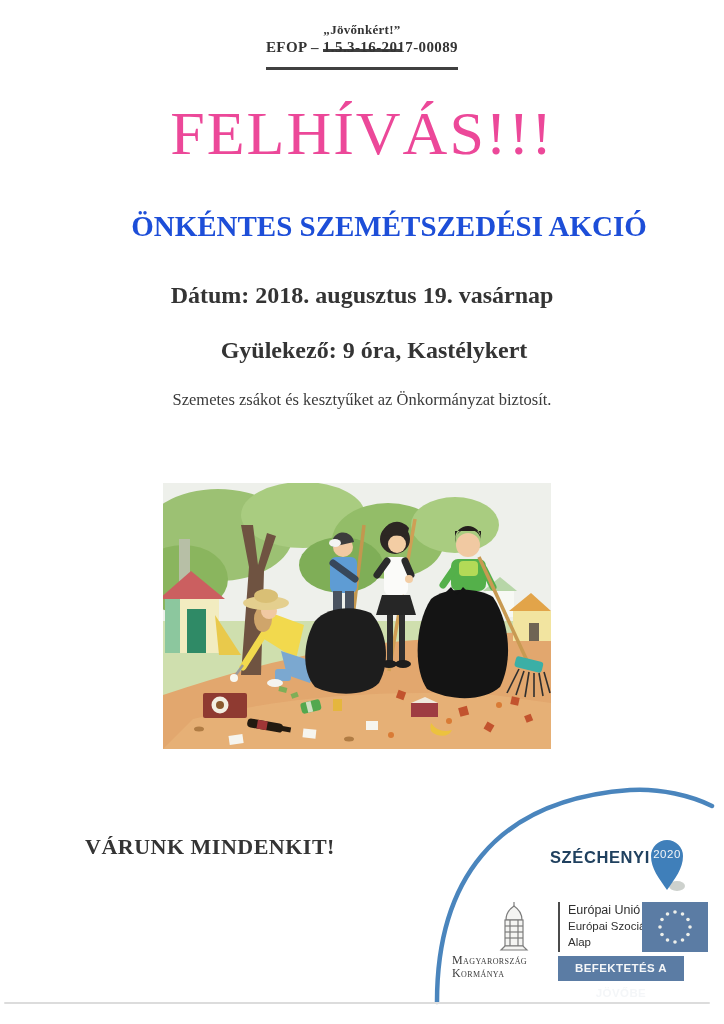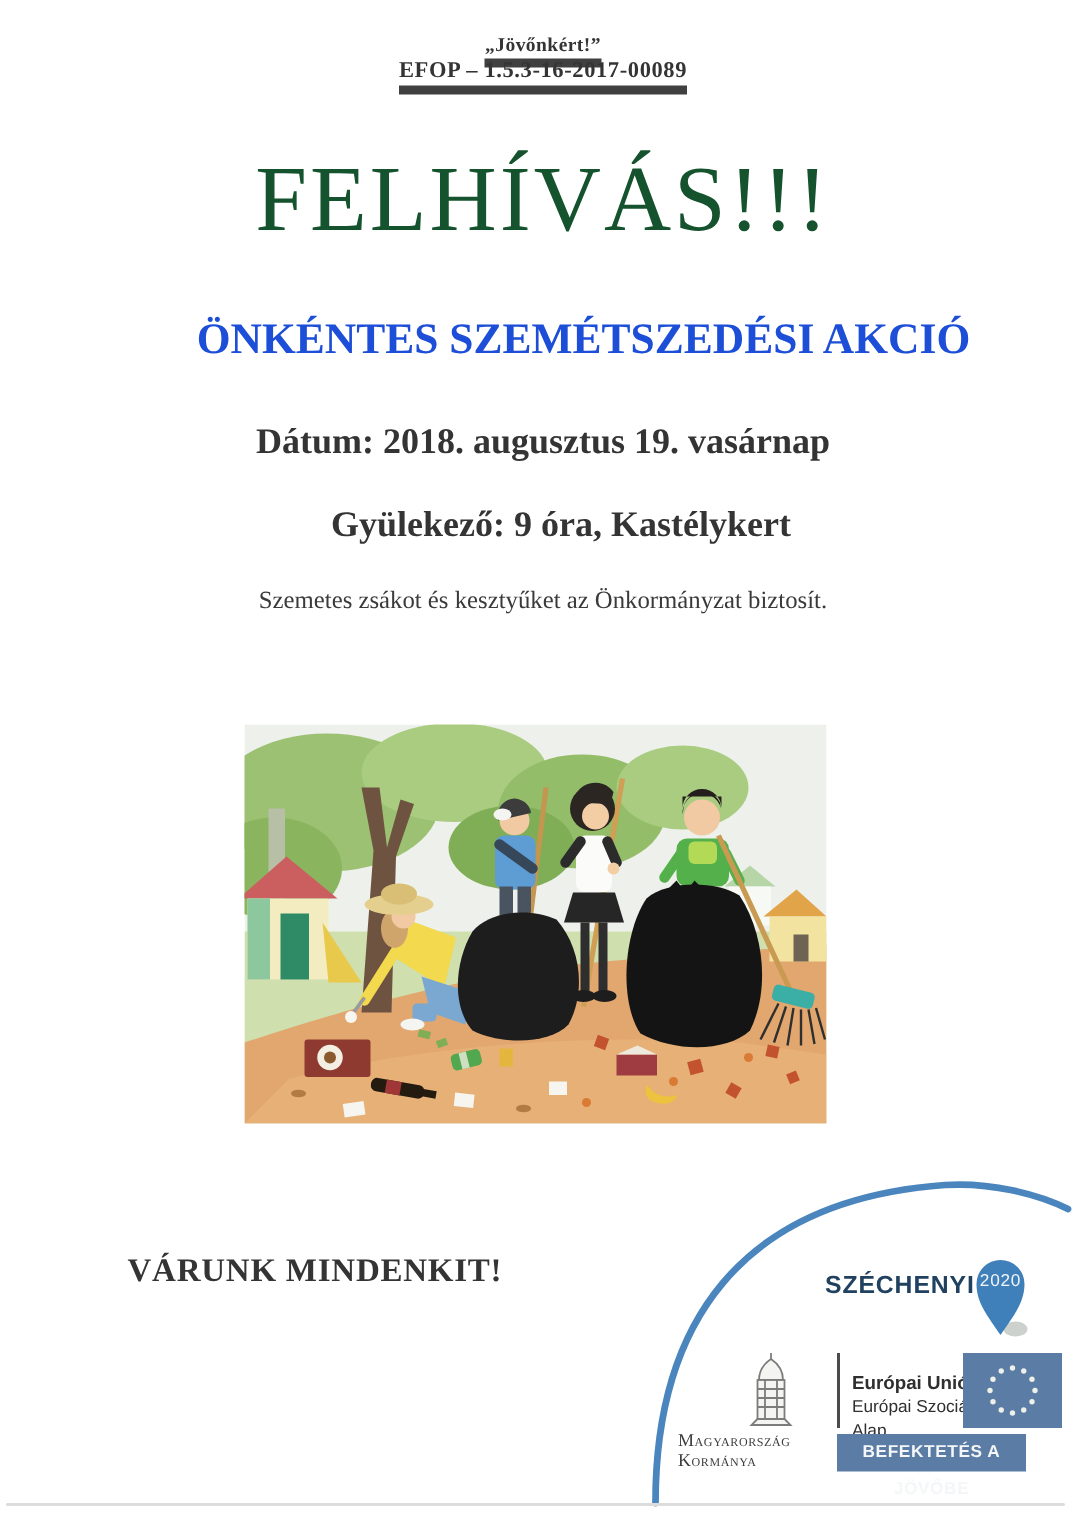--- a/index.html
+++ b/index.html
@@ -3,25 +3,25 @@
 <meta charset="utf-8">
 <style>
   html,body{margin:0;padding:0;background:#ffffff;}
   body{width:724px;height:1024px;overflow:hidden;position:relative;
        font-family:"Liberation Serif", serif;color:#343434;}
   .abs{position:absolute;}
   .center{left:0;width:724px;text-align:center;}
 
   
   .motto{top:22px;font-size:13px;font-weight:bold;letter-spacing:.3px;}
-  .motto span,.code span{display:inline-block;border-bottom:6px solid #404040;padding-bottom:1px;}
+  .motto span,.code span{display:inline-block;border-bottom:3px solid #404040;padding-bottom:11px;}
   .code{top:39px;font-size:15px;font-weight:bold;letter-spacing:.4px;}
 
   
-  .title{top:98px;font-size:62px;font-weight:500;letter-spacing:2px;color:#14532d;}
+  .title{top:98px;font-size:62px;font-weight:500;letter-spacing:2px;color:#ec4899;}
   .subtitle{top:210px;font-size:29px;font-weight:bold;color:#1d4ed8;padding-left:27px;}
   .dateline{top:282px;font-size:24px;font-weight:bold;}
   .meetline{top:337px;font-size:24px;font-weight:bold;margin-left:12px;}
   .noteline{top:390px;font-size:16.5px;color:#3a3a3a;}
   .closing{left:85px;top:834px;font-size:22px;font-weight:bold;letter-spacing:.5px;}
 
   
   .illustration{left:163px;top:483px;width:388px;height:266px;}
 
   
@@ -31,21 +31,21 @@
   .pin-svg{left:648px;top:835px;width:38px;height:57px;}
   .pin-year{left:648px;top:848px;width:38px;text-align:center;
       font-family:Liberation Sans, sans-serif;font-size:11.5px;color:#f2f5f8;letter-spacing:.5px;}
 
   
   .parliament-svg{left:499px;top:901px;width:30px;height:52px;}
   .gov-name{left:452px;top:954px;width:125px;line-height:13px;
       font-size:12px;color:#3c3c3c;font-variant:small-caps;letter-spacing:.4px;}
   .eu-text{left:558px;top:902px;height:50px;border-left:2px solid #4b4b4b;padding-left:8px;
       font-family:"Liberation Sans",sans-serif;color:#2f2f2f;}
-  .eu-text .l1{font-size:12.5px;font-weight:bold;line-height:16px;margin-top:12px;}
+  .eu-text .l1{font-size:12.5px;font-weight:normal;line-height:16px;}
   .eu-text .l2,.eu-text .l3{font-size:11.5px;line-height:16px;}
   .eu-flag{left:642px;top:902px;width:66px;height:50px;}
   .banner{left:558px;top:956px;width:126px;height:25px;background:#5b7ca4;
       font-family:"Liberation Sans",sans-serif;font-size:11.5px;font-weight:bold;
       color:#f4f6f8;letter-spacing:.4px;text-align:center;line-height:25px;}
   .scan-line{left:4px;top:1002px;width:706px;height:2px;background:#dcdcdc;border-radius:1px;}
 </style>
 </head>
 <body>
 

